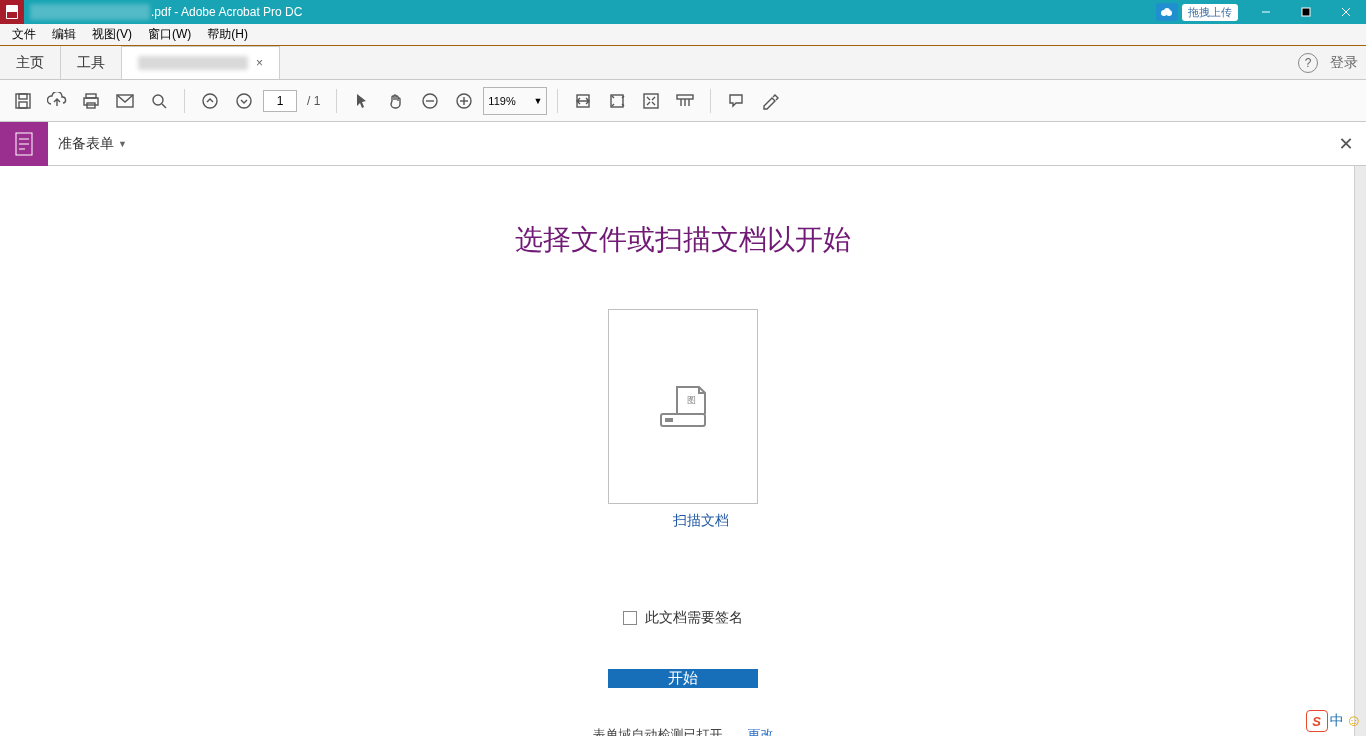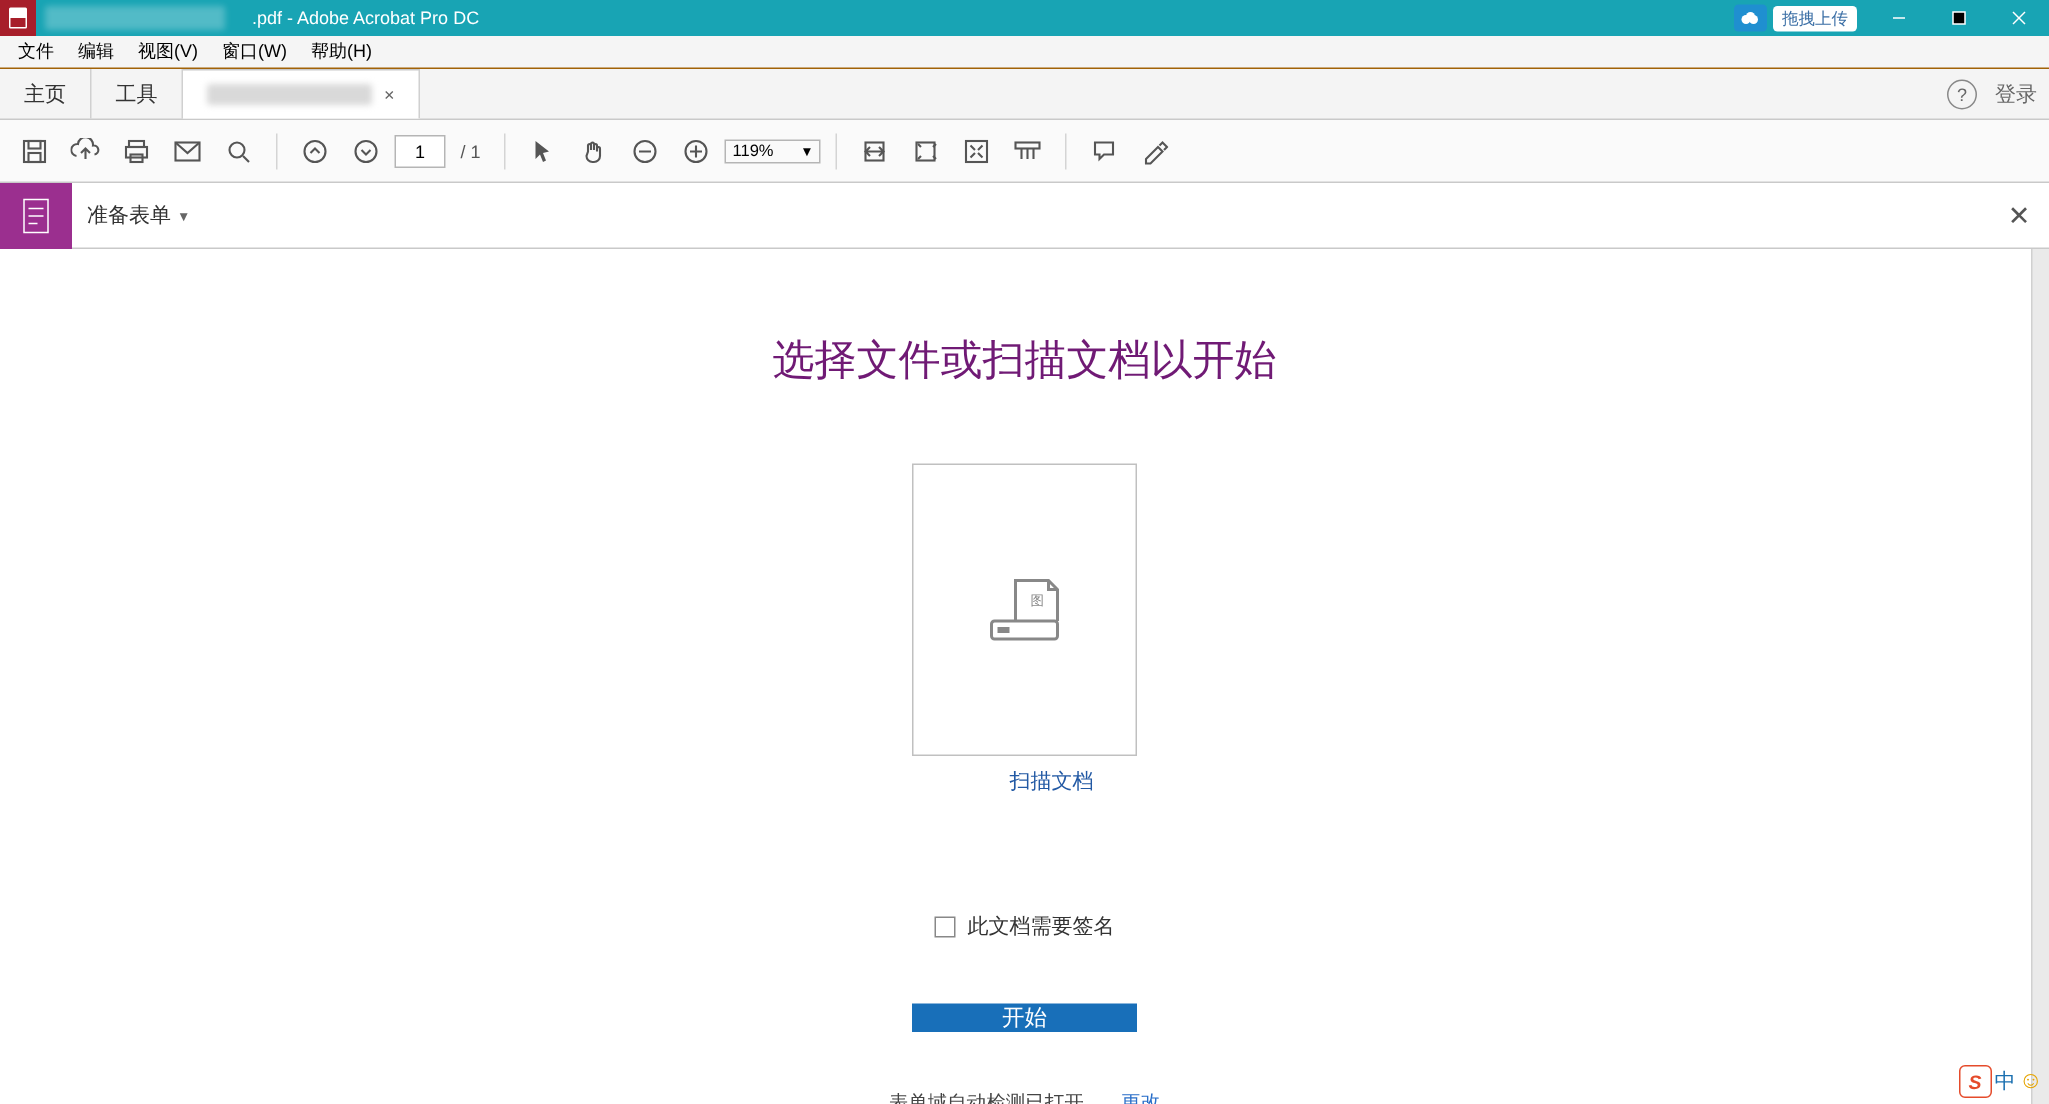--- a/index.html
+++ b/index.html
@@ -4,21 +4,21 @@
 <style>
 * { margin: 0; padding: 0; box-sizing: border-box; font-family: "Microsoft YaHei", "Segoe UI", sans-serif; }
 body { width: 1366px; height: 736px; overflow: hidden; background: #fff; display: flex; flex-direction: column; }
 
 
 .titlebar { height: 24px; background: #18a4b4; color: #fff; display: flex; align-items: center; font-size: 12px; }
 .titlebar .app-icon { width: 24px; height: 24px; background: #a71e2a; display: flex; align-items: center; justify-content: center; position: relative; }
 .titlebar .app-icon::before { content: ""; width: 12px; height: 14px; background: #fff; border-radius: 1px; }
 .titlebar .app-icon::after { content: ""; position: absolute; width: 10px; height: 6px; background: #a71e2a; bottom: 6px; left: 7px; }
 .titlebar .title-file { margin-left: 6px; height: 16px; width: 120px; background: rgba(255,255,255,.25); filter: blur(2px); border-radius: 2px; }
-.titlebar .title-text { margin-left: 18px; }
+.titlebar .title-text { margin-left: 1px; }
 .titlebar .spacer { flex: 1; }
 .titlebar .cloud-btn { display: flex; align-items: center; gap: 4px; background: #fff; color: #3a6ea5; border-radius: 3px; padding: 1px 6px; font-size: 11px; margin-right: 8px; }
 .titlebar .cloud-ico { width: 22px; height: 18px; background: #1f8fd0; border-radius: 3px; display: flex; align-items: center; justify-content: center; margin-right: 4px; }
 .titlebar .win-ctrl { width: 40px; height: 24px; display: flex; align-items: center; justify-content: center; color: #fff; }
 .titlebar .win-ctrl svg { stroke: #fff; }
 
 
 .menubar { height: 22px; background: #f5f5f5; border-bottom: 1px solid #a16207; display: flex; align-items: center; padding-left: 4px; font-size: 12px; text-align: center; }
 .menubar .mitem { padding: 2px 8px; cursor: default; }
 
@@ -31,21 +31,21 @@
 .apptabs .spacer { flex: 1; }
 .apptabs .right { display: flex; align-items: center; padding-right: 8px; gap: 12px; color: #666; font-size: 14px; }
 .apptabs .right .help { width: 20px; height: 20px; border: 1.5px solid #888; border-radius: 50%; display: flex; align-items: center; justify-content: center; font-size: 12px; }
 
 
 .toolbar { height: 42px; background: #fafafa; border-bottom: 1px solid #c9c9c9; display: flex; align-items: center; padding: 0 8px; gap: 4px; }
 .toolbar .tbtn { width: 30px; height: 30px; display: flex; align-items: center; justify-content: center; color: #555; border-radius: 3px; }
 .toolbar .sep { width: 1px; height: 24px; background: #d4d4d4; margin: 0 6px; }
 .toolbar .pagein { width: 34px; height: 22px; border: 1px solid #b5b5b5; font-size: 12px; text-align: center; }
 .toolbar .pagecount { font-size: 12px; color: #555; margin: 0 6px; }
-.toolbar .zoomsel { width: 64px; height: 16px; border: 1px solid #b5b5b5; font-size: 11px; display: flex; align-items: center; justify-content: space-between; padding: 0 4px; }
+.toolbar .zoomsel { width: 64px; height: 28px; border: 1px solid #b5b5b5; font-size: 11px; display: flex; align-items: center; justify-content: space-between; padding: 0 4px; }
 .toolbar .zoomsel .dd { font-size: 9px; }
 .toolbar svg { stroke: #555; stroke-width: 1.4; fill: none; }
 
 
 .subbar { height: 44px; display: flex; align-items: center; border-bottom: 1px solid #c9c9c9; }
 .subbar .icon-sq { width: 48px; height: 44px; background: #9b2f8f; display: flex; align-items: center; justify-content: center; }
 .subbar .icon-sq svg { stroke: #fff; fill: none; }
 .subbar .label { font-size: 14px; color: #333; padding: 0 10px; display: flex; align-items: center; gap: 4px; }
 .subbar .label .dd { font-size: 9px; color: #666; }
 .subbar .spacer { flex: 1; }

